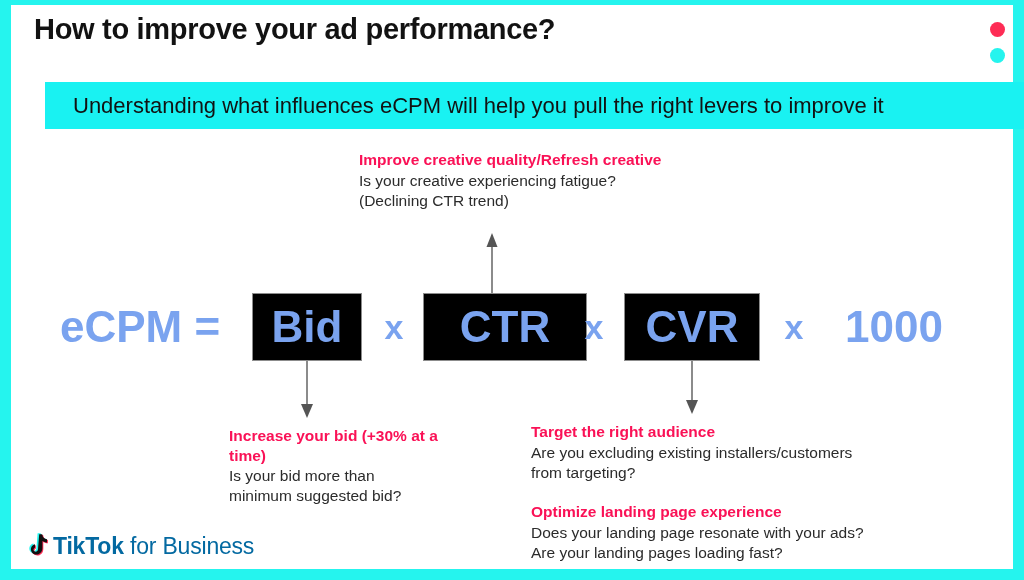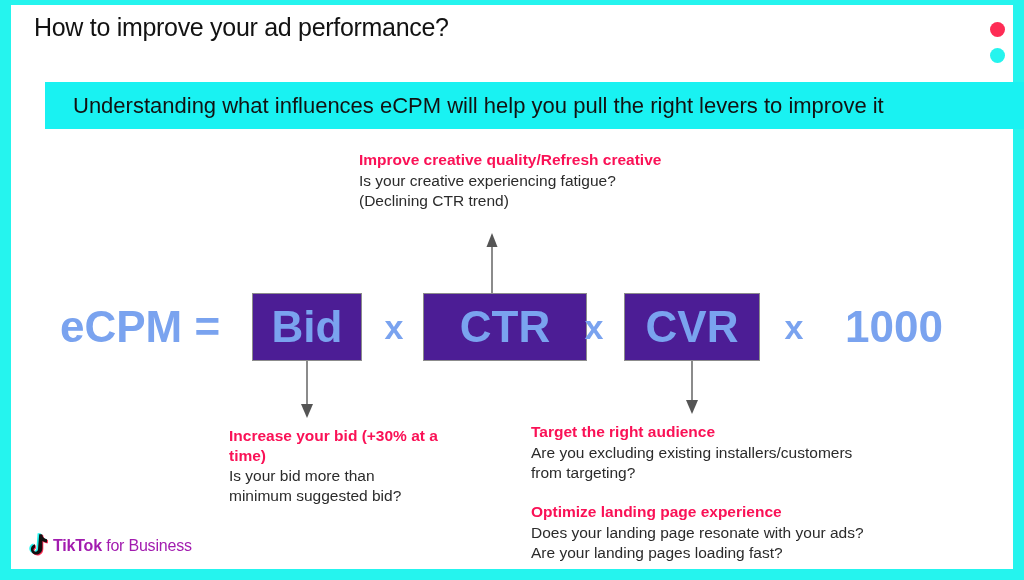--- a/index.html
+++ b/index.html
@@ -29,22 +29,22 @@
   .frame-left   { left: 0;  top: 0;    width: 11px;  height: 580px; }
   .frame-right  { right: 0; top: 0;    width: 11px;  height: 580px; }
   .frame-top    { left: 0;  top: 0;    width: 1024px; height: 5px; }
   .frame-bottom { left: 0;  bottom: 0; width: 1024px; height: 11px; }
 
   
   .page-title {
     position: absolute;
     left: 34px;
     top: 13px;
-    font-size: 25px;
-    font-weight: normal;
+    font-size: 29px;
+    font-weight: bold;
     color: #121212;
     letter-spacing: -0.3px;
     white-space: nowrap;
   }
 
   .brand-dots {
     position: absolute;
     right: 18px;
     top: 22px;
     width: 16px;
@@ -95,21 +95,21 @@
     font-weight: bold;
     color: #7aa3ef;
     white-space: nowrap;
   }
   .eq-box {
     position: absolute;
     top: 0;
     height: 68px;
     box-sizing: border-box;
     border: 1.5px solid #8c8c8c;
-    background: #4c1d95;
+    background: #000000;
     display: flex;
     align-items: center;
     justify-content: center;
   }
   .eq-box span {
     font-size: 44px;
     font-weight: bold;
     color: #7aa3ef;
     line-height: 1;
   }
@@ -180,22 +180,22 @@
     height: 28px;
   }
   .logo-note {
     position: relative;
     width: 24px;
     height: 26px;
     margin-right: 5px;
   }
   .logo-note svg { display: block; }
   .logo-text {
-    font-size: 16px;
-    color: #a21caf;
+    font-size: 23px;
+    color: #0369a1;
     letter-spacing: -0.2px;
     white-space: nowrap;
   }
   .logo-text b { font-weight: bold; }
   .logo-text .lt-light { font-weight: normal; }
 </style>
 </head>
 <body>
 
 <div id="slide">

